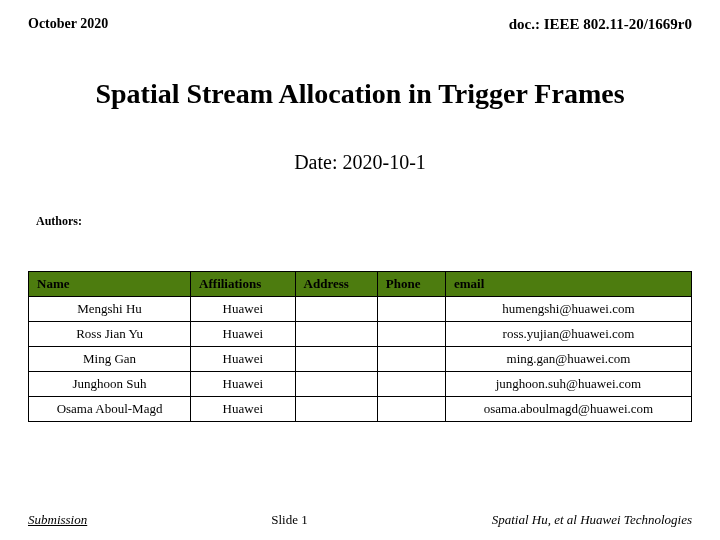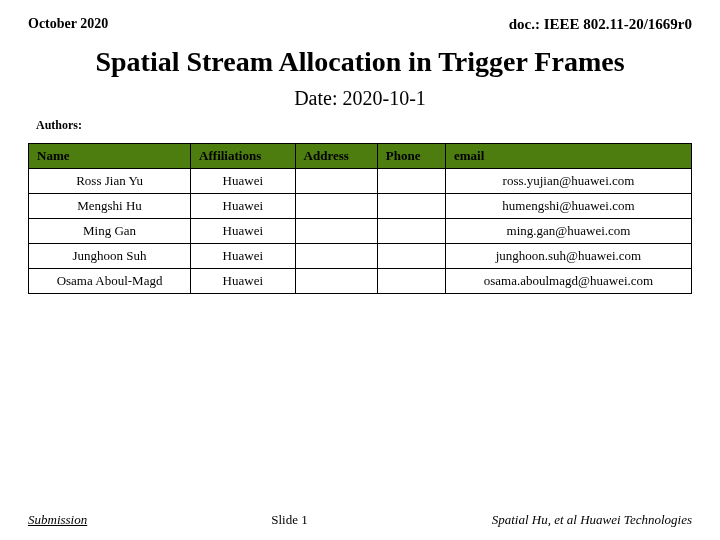--- a/index.html
+++ b/index.html
@@ -1,15 +1,15 @@
 <!DOCTYPE html>
 <html><head>
   <meta charset="utf-8">
   <style>
-    * { margin: 0; padding: 0; box-sizing: border-box; }
+    * { margin: 0; padding: 0; box-sizing: border-box; gap: 32px; }
     body {
       width: 720px;
       height: 540px;
       background: #fff;
       font-family: Times New Roman, serif;
       color: #000;
       overflow: hidden;
     }
     .page {
       width: 720px;
@@ -97,32 +97,32 @@
       <tr>
         <th>Name</th>
         <th>Affiliations</th>
         <th>Address</th>
         <th>Phone</th>
         <th>email</th>
       </tr>
     </thead>
     <tbody id="table-body">
     <tr>
+          <td>Mengshi Hu</td>
+          <td>Huawei</td>
+          <td></td>
+          <td></td>
+          <td>humengshi@huawei.com</td>
+        </tr>
+        <tr>
           <td>Ross Jian Yu</td>
           <td>Huawei</td>
           <td></td>
           <td></td>
           <td>ross.yujian@huawei.com</td>
-        </tr>
-        <tr>
-          <td>Mengshi Hu</td>
-          <td>Huawei</td>
-          <td></td>
-          <td></td>
-          <td>humengshi@huawei.com</td>
         </tr>
         <tr>
           <td>Ming Gan</td>
           <td>Huawei</td>
           <td></td>
           <td></td>
           <td>ming.gan@huawei.com</td>
         </tr>
         <tr>
           <td>Junghoon Suh</td>

